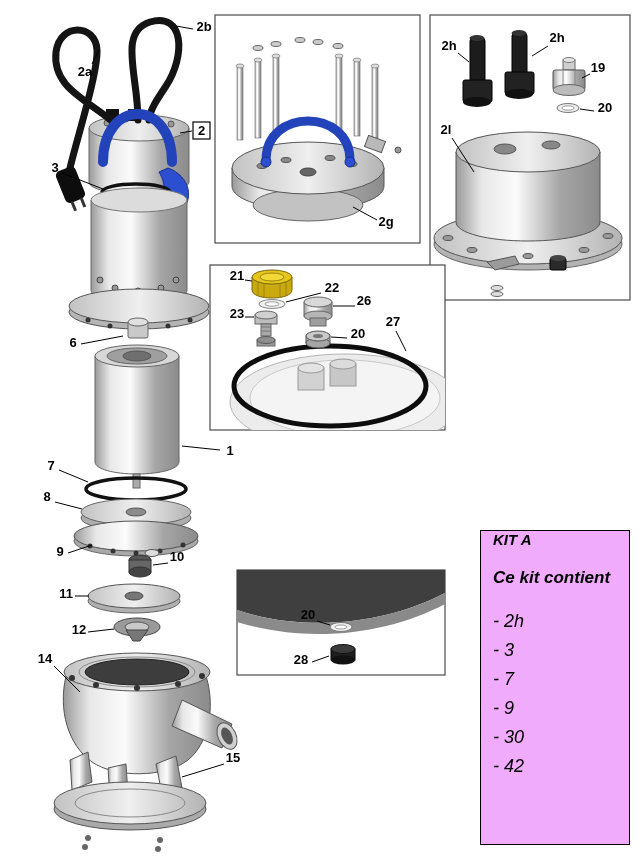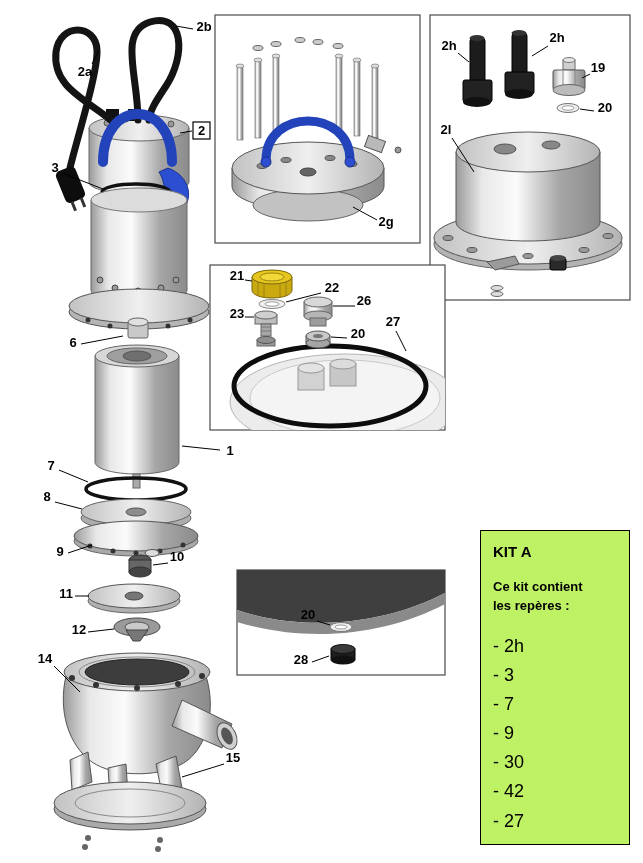--- a/index.html
+++ b/index.html
@@ -3,24 +3,24 @@
 <meta charset="utf-8">
 <style>
   html,body{margin:0;padding:0;background:#fff;}
   .stage{position:relative;width:643px;height:863px;background:#fff;overflow:hidden;
          font-family:"Liberation Sans",sans-serif;}
   svg{position:absolute;left:0;top:0;}
   .lbl{font-family:"Liberation Sans",sans-serif;font-size:13px;font-weight:bold;fill:#000;}
   .leader{stroke:#000;stroke-width:1;fill:none;}
   .boxframe{fill:#ffffff;stroke:#4a4a4a;stroke-width:1.2;}
   .kit-panel{position:absolute;left:480px;top:530px;width:150px;height:315px;
-             background:#bef264;border:1.6px solid #000;box-sizing:border-box;
-             padding:12px 12px;color:#000;}
+             background:#f0abfc;border:1.6px solid #000;box-sizing:border-box;
+             padding:0 12px;color:#000;font-style:italic;}
   .kit-title{font-size:15px;font-weight:bold;margin-bottom:18px;}
-  .kit-desc{font-size:13px;font-weight:bold;line-height:1.45;margin-bottom:16px;}
+  .kit-desc{font-size:17px;font-weight:bold;line-height:1.45;margin-bottom:16px;}
   .kit-items div{font-size:18px;line-height:1.62;}
 </style>
 </head>
 <body>
 
 <div class="stage">
 <svg width="643" height="863" viewBox="0 0 643 863">
   <defs>
     <linearGradient id="gm" x1="0" y1="0" x2="1" y2="0">
       <stop offset="0" stop-color="#9a9a9a"></stop>
@@ -394,25 +394,23 @@
     <text class="lbl" x="393" y="326">27</text>
     <text class="lbl" x="308" y="619">20</text>
     <text class="lbl" x="301" y="664">28</text>
   </g>
 </svg>
 
   <div class="kit-panel">
     <div class="kit-title">KIT A</div>
     <div class="kit-desc">
       <div>Ce kit contient</div>
-      <div>les repères :</div>
     </div>
     <div class="kit-items">
       <div>- 2h</div>
       <div>- 3</div>
       <div>- 7</div>
       <div>- 9</div>
       <div>- 30</div>
       <div>- 42</div>
-      <div>- 27</div>
     </div>
   </div>
 </div>
 
 </body></html>

